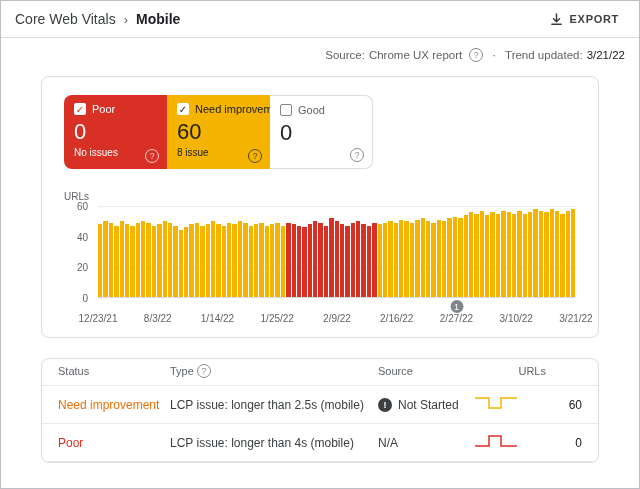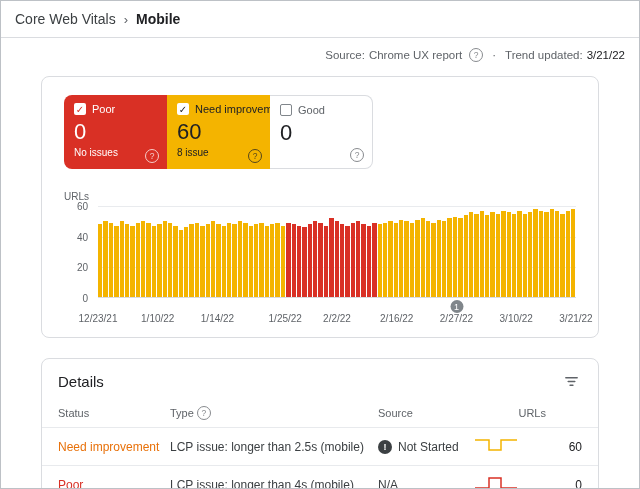--- a/index.html
+++ b/index.html
@@ -73,20 +73,26 @@
 <body>
 
 <div class="app">
 
   <div class="topbar">
     <div class="breadcrumb">
       <span class="bc-parent">Core Web Vitals</span>
       <span class="bc-sep">›</span>
       <span class="bc-current">Mobile</span>
     </div>
+    <button class="export">
+      <svg width="15" height="15" viewBox="0 0 16 16">
+        <path d="M8 2v8M4.8 7.2L8 10.4l3.2-3.2M3 13h10" fill="none" stroke="#3c4043" stroke-width="1.6" stroke-linecap="round" stroke-linejoin="round"></path>
+      </svg>
+      <span>EXPORT</span>
+    </button>
   </div>
 
   <div class="sourcebar">
     <span>Source:</span>
     <span>Chrome UX report</span>
     <span class="mini-help">?</span>
     <span class="dot">·</span>
     <span>Trend updated:</span>
     <span class="upd-date">3/21/22</span>
   </div>
@@ -226,41 +232,33 @@
             <div class="bar" style="background: rgb(244, 180, 0); height: 96.6667%;"></div>
             <div class="bar" style="background: rgb(244, 180, 0); height: 95%;"></div>
             <div class="bar" style="background: rgb(244, 180, 0); height: 91.6667%;"></div>
             <div class="bar" style="background: rgb(244, 180, 0); height: 95%;"></div>
             <div class="bar" style="background: rgb(244, 180, 0); height: 96.6667%;"></div>
           </div>
         <div class="marker" style="left: 75%;">1</div>
       </div>
       <div class="xticks">
           <div class="xtick" style="left: 0%; text-align: right;">12/23/21</div>
-          <div class="xtick" style="left: 12.5%;">1/10/22</div>
+          <div class="xtick" style="left: 12.5%;">8/3/22</div>
           <div class="xtick" style="left: 25%;">1/14/22</div>
-          <div class="xtick" style="left: 37.5%; margin-left: 8px;">1/25/22</div>
-          <div class="xtick" style="left: 50%;">2/2/22</div>
+          <div class="xtick" style="left: 37.5%;">1/25/22</div>
+          <div class="xtick" style="left: 50%;">2/9/22</div>
           <div class="xtick" style="left: 62.5%;">2/16/22</div>
           <div class="xtick" style="left: 75%;">2/27/22</div>
           <div class="xtick" style="left: 87.5%;">3/10/22</div>
           <div class="xtick" style="left: 100%;">3/21/22</div>
         </div>
     </div>
   </div>
 
   <div class="details-card">
-    <div class="details-head">
-      <span class="details-title">Details</span>
-      <span class="filter-btn">
-        <svg width="17" height="17" viewBox="0 0 18 18">
-          <path d="M3 5h12M5.5 9h7M7.5 13h3" fill="none" stroke="#5f6368" stroke-width="1.6" stroke-linecap="round"></path>
-        </svg>
-      </span>
-    </div>
 
     <div class="grid-row thead">
       <div class="th">Status</div>
       <div class="th">
         <span>Type</span>
         <span class="mini-help">?</span>
       </div>
       <div class="th">Source</div>
       <div class="th urls-h">URLs</div>
     </div>

